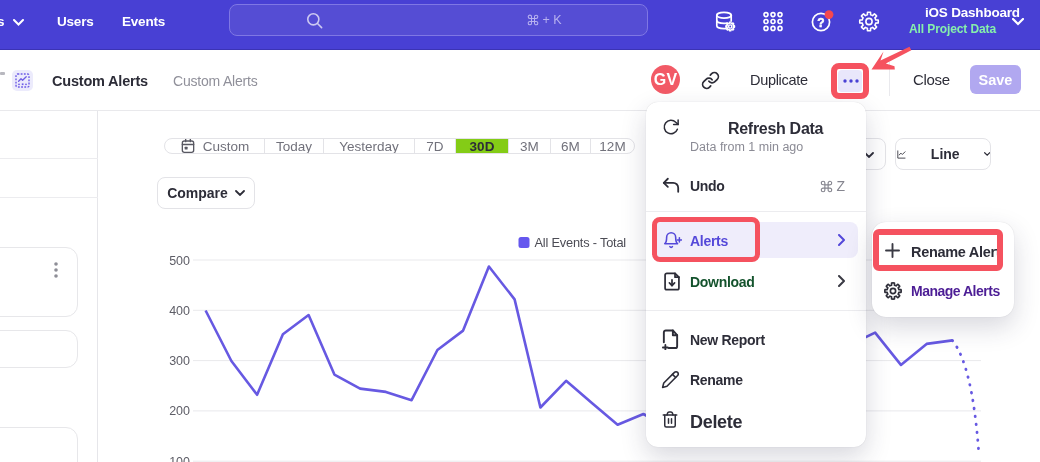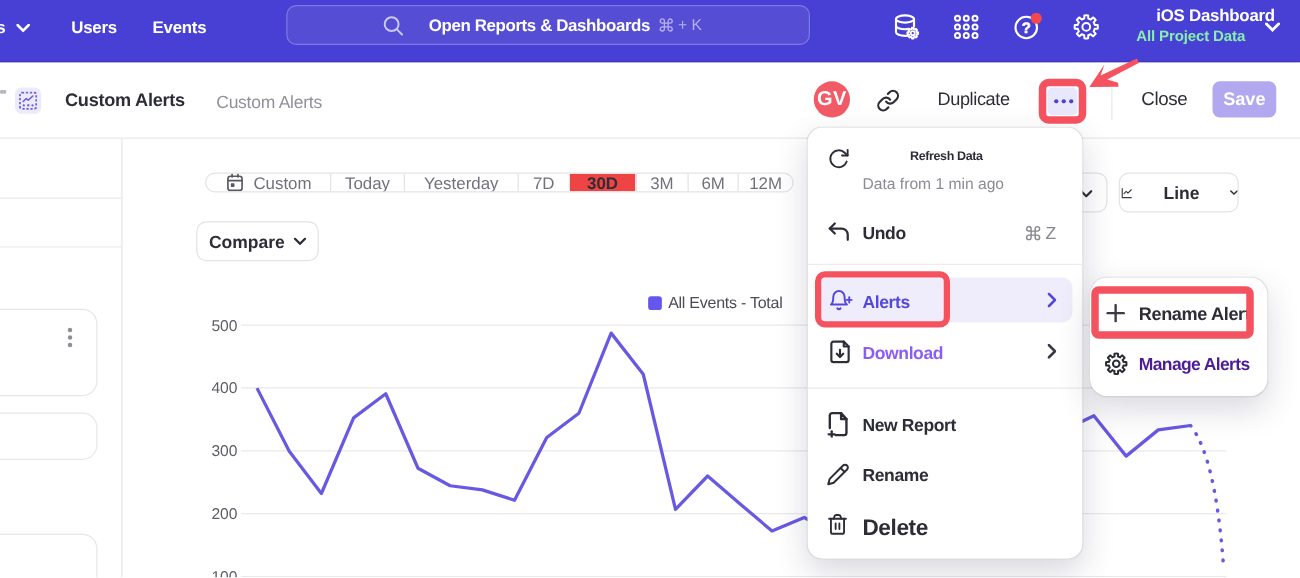--- a/index.html
+++ b/index.html
@@ -34,21 +34,21 @@
   
   #sidebar { left:0; top:111px; width:98px; height:351px; border-right:1px solid #e6e6ea; background:#fff; }
   .sideline { left:0; height:1px; background:#ececef; width:98px; }
   .sidecard { left:-22px; width:100px; background:#fff; border:1px solid #e7e7ea; border-radius:12px; }
   
   #seg { left:164px; top:138px; height:16px; display:flex; border:1px solid #e3e3e7;
     border-radius:8px; background:#fff; overflow:hidden; }
   .segc { display:flex; align-items:center; justify-content:center; font-size:13.5px;
     color:#71717b; border-right:1px solid #e3e3e7; }
   .segc:last-child { border-right:none; }
-  .segsel { background:#ef4444; color:#2d2d38; font-weight:700; }
+  .segsel { background:#84cc16; color:#2d2d38; font-weight:700; }
   #compare { left:157px; top:177px; width:98px; height:32px; border:1px solid #e3e3e7;
     border-radius:8px; display:flex; align-items:center; justify-content:center;
     font-size:14px; font-weight:700; color:#2d2d38; gap:7px; background:#fff; }
   #hiddendrop { left:762px; top:138px; width:124px; height:32px; border:1px solid #e3e3e7;
     border-radius:8px; background:#fff; }
   #linebtn { left:895px; top:138px; width:96px; height:32px; border:1px solid #e3e3e7;
     border-radius:8px; display:flex; align-items:center; justify-content:center;
     font-size:14px; font-weight:700; color:#2d2d38; gap:24px; background:#fff; }
   
   #menu { left:646px; top:102px; width:220px; height:345px; background:#fff; border-radius:12px;
@@ -146,21 +146,20 @@
     <svg class="abs" style="left:13px; top:19px;" width="11" height="7" viewBox="0 0 11 7" fill="none" stroke="#fff" stroke-width="2" stroke-linecap="round">
         <polyline points="1,1 5.5,5.5 10,1"></polyline>
       </svg>
     <div class="abs tnav" style="left:57px;">Users</div>
     <div class="abs tnav" style="left:122px;">Events</div>
     <div class="abs" id="search"></div>
     <svg class="abs" style="left:305px; top:11px;" width="19" height="19" viewBox="0 0 24 24" fill="none" stroke="#cdc9f1" stroke-width="2" stroke-linecap="round">
         <circle cx="10.5" cy="10.5" r="7"></circle>
         <line x1="15.8" y1="15.8" x2="21" y2="21"></line>
       </svg>
-    <div class="abs" id="searchtxt">Open Reports &amp; Dashboards</div>
     <div class="abs" id="searchkey"><svg width="12" height="12" viewBox="0 0 16 16" fill="none" stroke="#b7b1ef" stroke-width="1.4" style="vertical-align:-1.5px;">
           <path d="M6 6 V3.7 A2.2 2.2 0 1 0 3.8 5.9 H6 M10 6 h2.2 A2.2 2.2 0 1 0 10 3.8 V6 M10 10 v2.2 A2.2 2.2 0 1 0 12.2 10 H10 M6 10 H3.8 A2.2 2.2 0 1 0 6 12.2 V10 M6 6 h4 v4 h-4 z"></path>
         </svg> + K</div>
 
     <svg class="abs" style="left:714px; top:11px;" width="22" height="21" viewBox="0 0 22 21" fill="none" stroke="#fff" stroke-width="1.7" stroke-linecap="round">
       <ellipse cx="10" cy="4.2" rx="7.2" ry="2.9"></ellipse>
       <path d="M2.8 4.2 v10.6 c0 1.6 3.2 2.9 7.2 2.9 1 0 1.2 0 2-.1"></path>
       <path d="M17.2 4.2 v5.8"></path>
       <path d="M2.8 9.5 c0 1.6 3.2 2.9 7.2 2.9 1.3 0 1.8-.1 2.8-.3"></path>
       <g transform="translate(16.2,15.5) scale(0.47) translate(-11,-10.5)" stroke-width="3" stroke-linejoin="round">
@@ -227,21 +226,21 @@
       <circle cx="8" cy="2" r="1.7" fill="#4a42d4"></circle>
       <circle cx="14" cy="2" r="1.7" fill="#4a42d4"></circle>
   </svg>
 
   <div class="abs" id="menu">
 
     <svg class="abs" style="left:16px; top:16px;" width="18" height="18" viewBox="0 0 24 24" fill="none" stroke="#2d2d38" stroke-width="2" stroke-linecap="round" stroke-linejoin="round">
       <polyline points="21.5 2.5 21.5 8.5 15.5 8.5"></polyline>
       <path d="M20.49 15a9 9 0 1 1-2.12-9.36L21.5 8.5"></path>
     </svg>
-    <div class="abs" style="left:44px; top:18px; font-size:10px; font-weight:700; color:#2d2d38; letter-spacing:-0.3px;padding-left:38px;">Refresh Data</div>
+    <div class="abs" style="left:44px; top:18px; font-size:16px; font-weight:700; color:#2d2d38; letter-spacing:-0.3px;padding-left:38px;">Refresh Data</div>
     <div class="abs" style="left:44px; top:38px; font-size:12.5px; color:#8b8b95;">Data from 1 min ago</div>
 
     <svg class="abs" style="left:16px; top:75px;" width="18" height="17" viewBox="0 0 20 18" fill="none" stroke="#2d2d38" stroke-width="2" stroke-linecap="round" stroke-linejoin="round">
       <polyline points="6.5 1.5 2 6 6.5 10.5"></polyline>
       <path d="M2 6 h10.5 a5.5 5.5 0 0 1 5.5 5.5 V16"></path>
     </svg>
     <div class="abs" style="left:44px; top:76px; font-size:14px; font-weight:700; color:#2d2d38; letter-spacing:-0.3px;">Undo</div>
     <div class="abs" style="right:21px; top:76px; font-size:14px; color:#85858f;">
       <svg width="13" height="13" viewBox="0 0 16 16" fill="none" stroke="#85858f" stroke-width="1.4" style="vertical-align:-2px;">
         <path d="M6 6 V3.7 A2.2 2.2 0 1 0 3.8 5.9 H6 M10 6 h2.2 A2.2 2.2 0 1 0 10 3.8 V6 M10 10 v2.2 A2.2 2.2 0 1 0 12.2 10 H10 M6 10 H3.8 A2.2 2.2 0 1 0 6 12.2 V10 M6 6 h4 v4 h-4 z"></path>
@@ -259,21 +258,21 @@
     <svg class="abs" style="left:192px; top:132px;" width="7" height="12" viewBox="0 0 7 12" fill="none" stroke="#5448d9" stroke-width="2" stroke-linecap="round" stroke-linejoin="round">
         <polyline points="1,1 6,6 1,11"></polyline>
       </svg>
 
     <svg class="abs" style="left:17px; top:170px;" width="18" height="19" viewBox="0 0 20 22" fill="none" stroke="#2d2d38" stroke-width="2" stroke-linecap="round" stroke-linejoin="round">
       <path d="M13.5 1.5 H4 a2 2 0 0 0-2 2 v15 a2 2 0 0 0 2 2 h12 a2 2 0 0 0 2-2 V6 z"></path>
       <path d="M13.5 1.5 V6 H18"></path>
       <line x1="10" y1="9" x2="10" y2="15.5"></line>
       <polyline points="7 12.7 10 15.7 13 12.7"></polyline>
     </svg>
-    <div class="abs" style="left:44px; top:172px; font-size:14px; font-weight:700; color:#8b5cf6; letter-spacing:-0.3px;">Download</div>
+    <div class="abs" style="left:44px; top:172px; font-size:14px; font-weight:700; color:#14532d; letter-spacing:-0.3px;">Download</div>
     <svg class="abs" style="left:192px; top:173px;" width="7" height="12" viewBox="0 0 7 12" fill="none" stroke="#3a3a44" stroke-width="2" stroke-linecap="round" stroke-linejoin="round">
         <polyline points="1,1 6,6 1,11"></polyline>
       </svg>
     <div class="mdiv" style="top:208px;"></div>
 
     <svg class="abs" style="left:15px; top:227px;" width="19" height="21" viewBox="0 0 20 22" fill="none" stroke="#2d2d38" stroke-width="2" stroke-linecap="round" stroke-linejoin="round">
       <path d="M12.5 1.5 H5 a2 2 0 0 0-2 2 v10.5"></path>
       <path d="M17 6.5 V18 a2 2 0 0 1-2 2 H8"></path>
       <path d="M12.5 1.5 V6.5 H17 z"></path>
       <line x1="4.6" y1="16.8" x2="4.6" y2="22" stroke-width="1.9"></line>

